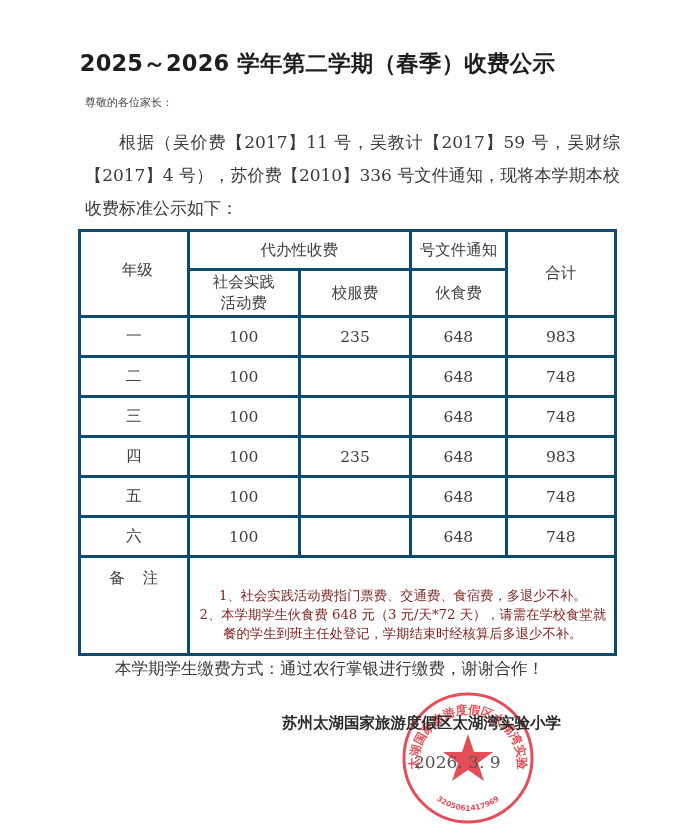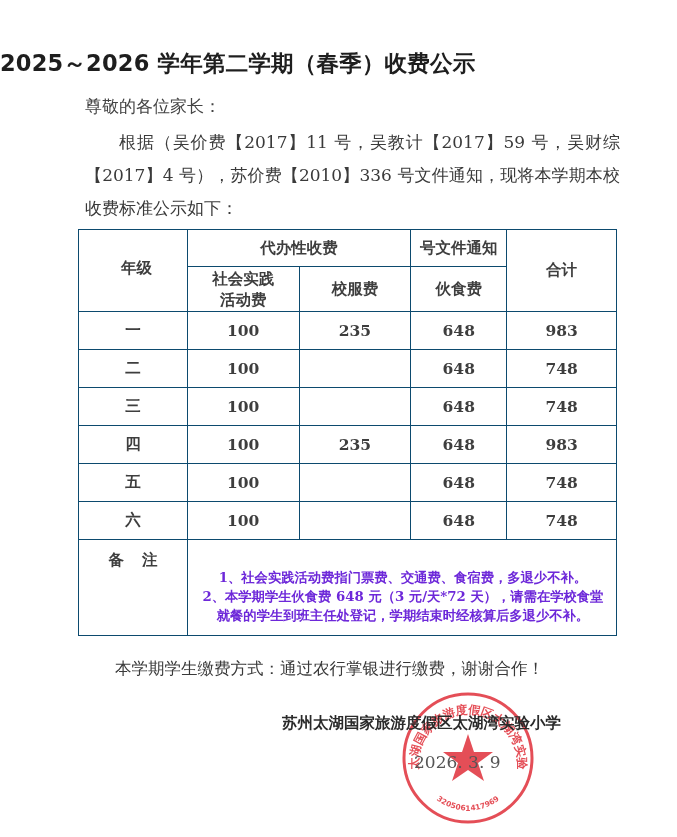--- a/index.html
+++ b/index.html
@@ -1,42 +1,42 @@
 <!DOCTYPE html>
 <html><head>
 <meta charset="utf-8">
 <style>
   html, body { margin:0; padding:0; }
   body {
     width:677px; height:837px; background:#ffffff; position:relative; overflow:hidden;
     font-family:"DejaVu Serif","Liberation Serif",serif; color:#3a3a3a;
   }
   .title {
-    position:absolute; left:0; top:48px; width:635px; text-align:left;
+    position:absolute; left:0; top:48px; width:635px; text-align:center;
     font-family:"DejaVu Sans","Liberation Sans",sans-serif; font-weight:bold;
     font-size:22.5px; color:#1e1e1e; letter-spacing:0.2px;
   }
-  .greeting { position:absolute; left:85px; top:95px; font-size:17px; color:#444; }
+  .greeting { position:absolute; left:85px; top:95px; font-size:11px; color:#444; }
   .para {
     position:absolute; left:85px; top:126px; width:535px;
     font-size:17px; line-height:33px; color:#3a3a3a; text-indent:34px;
     text-align:justify;
   }
   table.fees {
     position:absolute; left:78px; top:229px; width:539px;
     border-collapse:collapse; font-size:15.5px; color:#3e3e3e;
   }
   table.fees td {
-    border:1px solid #0c4a6e; text-align:center; vertical-align:middle; padding:0;font-weight:bold;
+    border:3px solid #0c4a6e; text-align:center; vertical-align:middle; padding:0;
   }
   .h1 td { height:36px; }
   .h2 td { height:44px; }
   .row td { height:37px; }
   .remark-label { letter-spacing:18px; padding-left:18px !important; vertical-align:top !important; padding-top:10px !important; }
-  .remark-body { text-align:left; font-size:13.3px; line-height:19px; padding:12px 8px 10px 10px !important; color:#6d28d9; height:73px; vertical-align:bottom !important; }
+  .remark-body { text-align:left; font-size:13.3px; line-height:19px; padding:12px 8px 10px 10px !important; color:#7f1d1d; height:73px; vertical-align:bottom !important; }
   .twoline { line-height:21px; }
   .pay {
     position:absolute; left:115px; top:658px; font-size:16.5px; color:#3a3a3a;
   }
   .school {
     position:absolute; left:282px; top:713px; font-size:15.5px; color:#2a2a2a;
     font-family:"DejaVu Sans","Liberation Sans",sans-serif; font-weight:bold; z-index:3;
   }
   .date {
     position:absolute; left:414px; top:752px; font-size:17px; color:#555; z-index:3;

